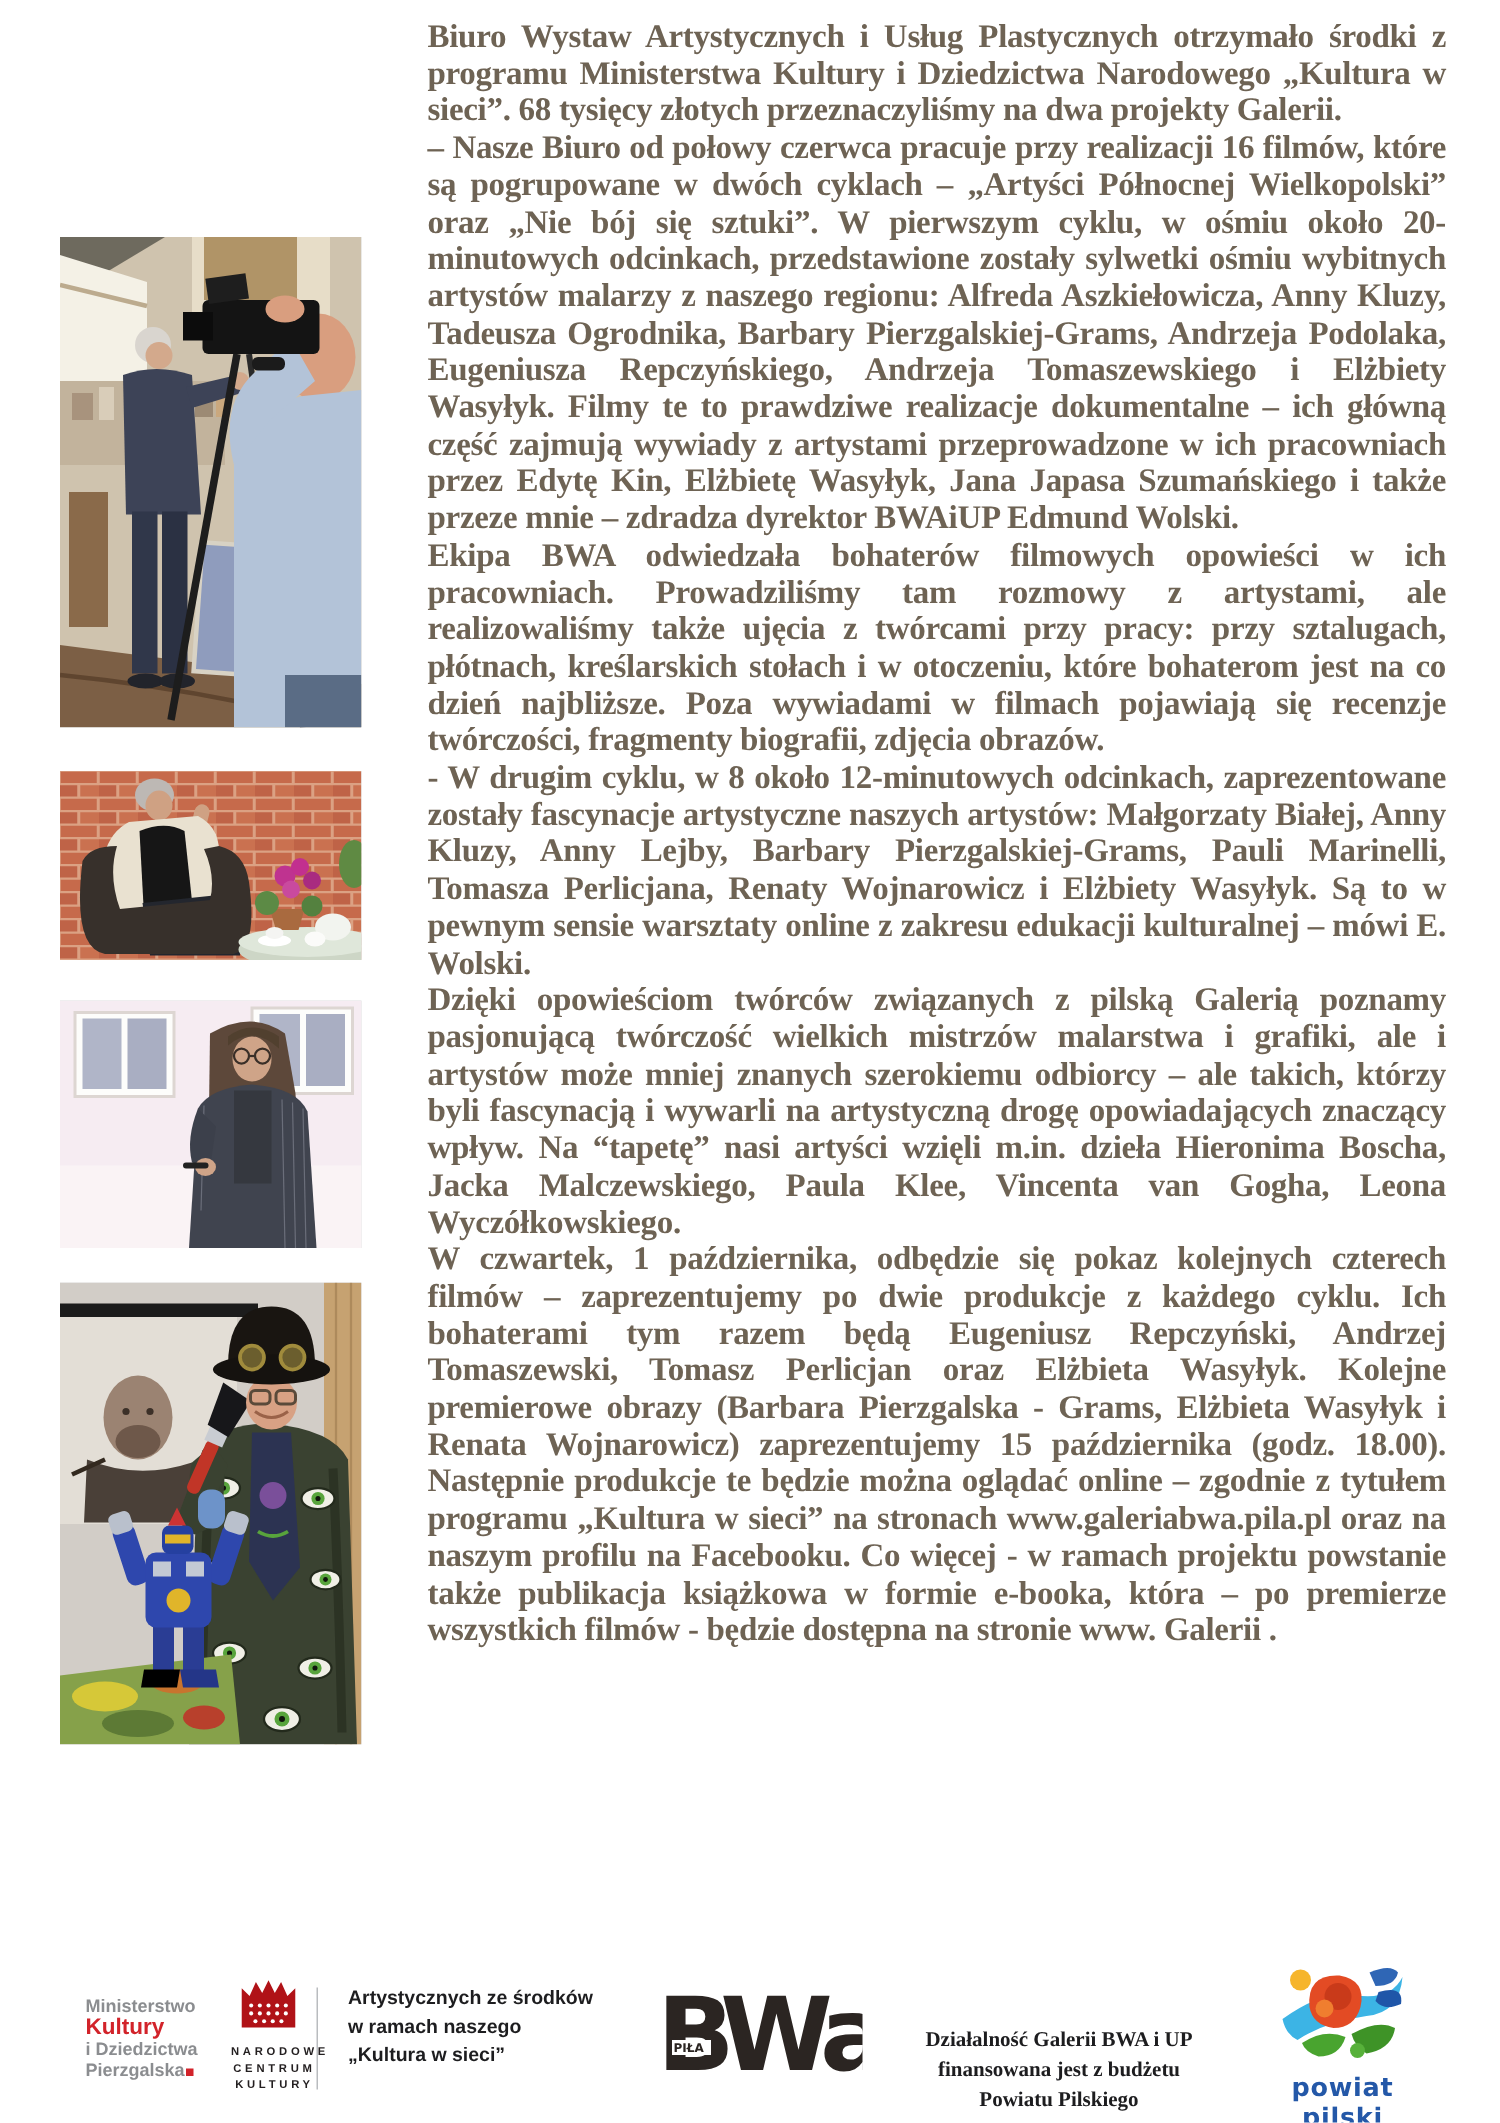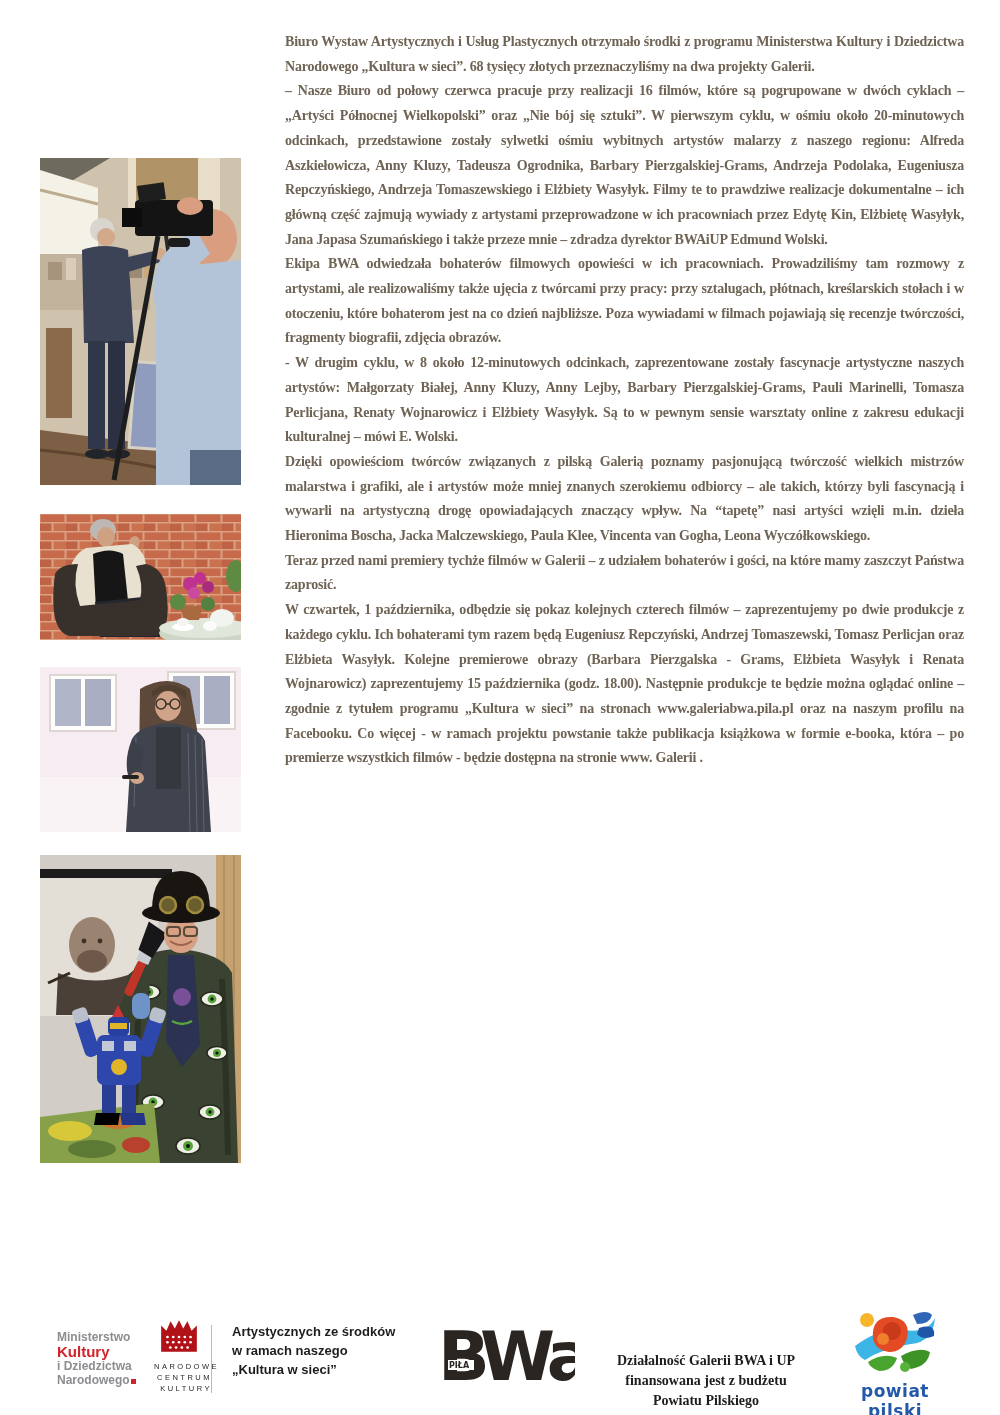--- a/index.html
+++ b/index.html
@@ -1,43 +1,43 @@
 <!DOCTYPE html>
 <html lang="pl"><head>
 <meta charset="utf-8">
 <style>
   * { margin:0; padding:0; box-sizing:border-box; }
   html,body { width:1000px; height:1415px; }
   body { position:relative; background:#ffffff; font-family:"Liberation Serif", serif; overflow:hidden; }
 
   
   .article {
-    position:absolute; left:285px; top:30px; width:679px;
-    color:#6e6354; font-weight:bold; font-size:14px;
+    position:absolute; left:285px; top:12px; width:679px;
+    color:#6e6354; font-weight:bold; font-size:22px;
     line-height:24.7px; text-align:justify; letter-spacing:-0.2px;
   }
   .article p { margin:0; }
 
   
   .photo { position:absolute; left:40px; width:201px; overflow:hidden; background:#ddd; }
   #photo1 { top:158px; height:327px; }
   #photo2 { top:514px; height:126px; }
   #photo3 { top:667px; height:165px; }
   #photo4 { top:855px; height:308px; }
   .photo svg { display:block; width:100%; height:100%; }
 
   
   .footer { position:absolute; left:0; top:1300px; width:832px; height:115px; }
 
   .mkidn { position:absolute; left:57px; top:30px; font-family:"Liberation Sans", sans-serif; font-weight:bold; color:#8b8d90; font-size:12px; line-height:14px; }
   .mkidn .red { color:#d2232a; font-size:15px; line-height:15px; }
   .mkidn .dot { display:inline-block; width:5px; height:5px; background:#d2232a; margin-left:1px; }
 
   .nck { position:absolute; left:146px; top:20px; width:66px; text-align:center; font-family:"Liberation Sans", sans-serif; }
-  .nck .nck-lines { font-size:7.5px; font-weight:normal; letter-spacing:2.5px; color:#231f20; line-height:11px; margin-top:3px; text-align:right; padding-left:8px; }
+  .nck .nck-lines { font-size:7.5px; font-weight:bold; letter-spacing:2.5px; color:#231f20; line-height:11px; margin-top:3px; text-align:center; padding-left:8px; }
 
   .footer-divider { position:absolute; left:211px; top:25px; width:1px; height:68px; background:#b9bcbf; }
 
   .nck-funding { position:absolute; left:232px; top:22px; width:175px; font-family:"Liberation Sans", sans-serif; font-weight:bold; font-size:13px; line-height:19px; color:#1d1d1f; }
 
   .bwa { position:absolute; left:440px; top:14px; width:135px; height:80px; }
 
   .powiat-funding { position:absolute; left:610px; top:51px; width:192px; text-align:center; font-family:"Liberation Serif", serif; font-weight:bold; font-size:14px; line-height:20px; color:#1d1d1f; }
 
   .powiat { position:absolute; left:833px; top:8px; width:124px; text-align:center; }
@@ -254,31 +254,30 @@
       <polygon points="78,150 84,162 72,162" fill="#cc3333"></polygon>
     </svg>
   </figure>
 
   <article class="article">
     <p>Biuro Wystaw Artystycznych i Usług Plastycznych otrzymało środki z programu Ministerstwa Kultury i Dziedzictwa Narodowego „Kultura w sieci”. 68 tysięcy złotych przeznaczyliśmy na dwa projekty Galerii.</p>
     <p>– Nasze Biuro od połowy czerwca pracuje przy realizacji 16 filmów, które są pogrupowane w dwóch cyklach – „Artyści Północnej Wielkopolski” oraz „Nie bój się sztuki”. W pierwszym cyklu, w ośmiu około 20-minutowych odcinkach, przedstawione zostały sylwetki ośmiu wybitnych artystów malarzy z naszego regionu: Alfreda Aszkiełowicza, Anny Kluzy, Tadeusza Ogrodnika, Barbary Pierzgalskiej-Grams, Andrzeja Podolaka, Eugeniusza Repczyńskiego, Andrzeja Tomaszewskiego i Elżbiety Wasyłyk. Filmy te to prawdziwe realizacje dokumentalne – ich główną część zajmują wywiady z artystami przeprowadzone w ich pracowniach przez Edytę Kin, Elżbietę Wasyłyk, Jana Japasa Szumańskiego i także przeze mnie – zdradza dyrektor BWAiUP Edmund Wolski.</p>
     <p>Ekipa BWA odwiedzała bohaterów filmowych opowieści w ich pracowniach. Prowadziliśmy tam rozmowy z artystami, ale realizowaliśmy także ujęcia z twórcami przy pracy: przy sztalugach, płótnach, kreślarskich stołach i w otoczeniu, które bohaterom jest na co dzień najbliższe. Poza wywiadami w filmach pojawiają się recenzje twórczości, fragmenty biografii, zdjęcia obrazów.</p>
     <p>- W drugim cyklu, w 8 około 12-minutowych odcinkach, zaprezentowane zostały fascynacje artystyczne naszych artystów: Małgorzaty Białej, Anny Kluzy,  Anny Lejby, Barbary Pierzgalskiej-Grams, Pauli Marinelli, Tomasza Perlicjana, Renaty Wojnarowicz i Elżbiety Wasyłyk. Są to w pewnym sensie warsztaty online z zakresu edukacji kulturalnej – mówi E. Wolski.</p>
     <p>Dzięki opowieściom twórców związanych z pilską Galerią poznamy pasjonującą twórczość wielkich mistrzów malarstwa i grafiki, ale i artystów może mniej znanych szerokiemu odbiorcy  – ale takich, którzy byli fascynacją i wywarli na artystyczną drogę opowiadających znaczący wpływ. Na “tapetę” nasi artyści wzięli m.in. dzieła Hieronima Boscha, Jacka Malczewskiego, Paula Klee, Vincenta van Gogha, Leona Wyczółkowskiego.</p>
-    <p>Teraz przed nami premiery tychże filmów w Galerii – z udziałem bohaterów i gości, na które mamy zaszczyt Państwa zaprosić.</p>
     <p>W czwartek, 1 października, odbędzie się pokaz kolejnych czterech filmów – zaprezentujemy po dwie produkcje z każdego cyklu. Ich bohaterami tym razem będą Eugeniusz Repczyński, Andrzej Tomaszewski, Tomasz Perlicjan oraz Elżbieta Wasyłyk.  Kolejne premierowe obrazy (Barbara Pierzgalska - Grams, Elżbieta Wasyłyk i Renata Wojnarowicz) zaprezentujemy 15 października (godz. 18.00). Następnie produkcje te będzie można oglądać online – zgodnie z tytułem programu „Kultura w sieci” na stronach www.galeriabwa.pila.pl oraz na naszym profilu na Facebooku. Co więcej - w ramach projektu powstanie także publikacja książkowa w formie e-booka, która – po premierze wszystkich filmów - będzie dostępna na stronie www. Galerii .</p>
   </article>
 
   <footer class="footer">
 
     <div class="mkidn">
       <div>Ministerstwo</div>
       <div class="red">Kultury</div>
       <div>i Dziedzictwa</div>
-      <div><span>Narodowego</span><span class="dot"></span></div>
+      <div><span>Pierzgalska</span><span class="dot"></span></div>
     </div>
 
     <div class="nck">
       <svg width="42" height="34" viewBox="0 0 40 32">
         <path d="M3,13 L3,5 L8,10 L12,1 L16,8 L20,0 L24,8 L28,1 L32,10 L37,5 L37,13 L37,30 L3,30 Z" fill="#b01217"></path>
         <g fill="#ffffff">
           <circle cx="9" cy="16" r="1.3"></circle>
             <circle cx="14.5" cy="16" r="1.3"></circle>
             <circle cx="20" cy="16" r="1.3"></circle>
             <circle cx="25.5" cy="16" r="1.3"></circle>

